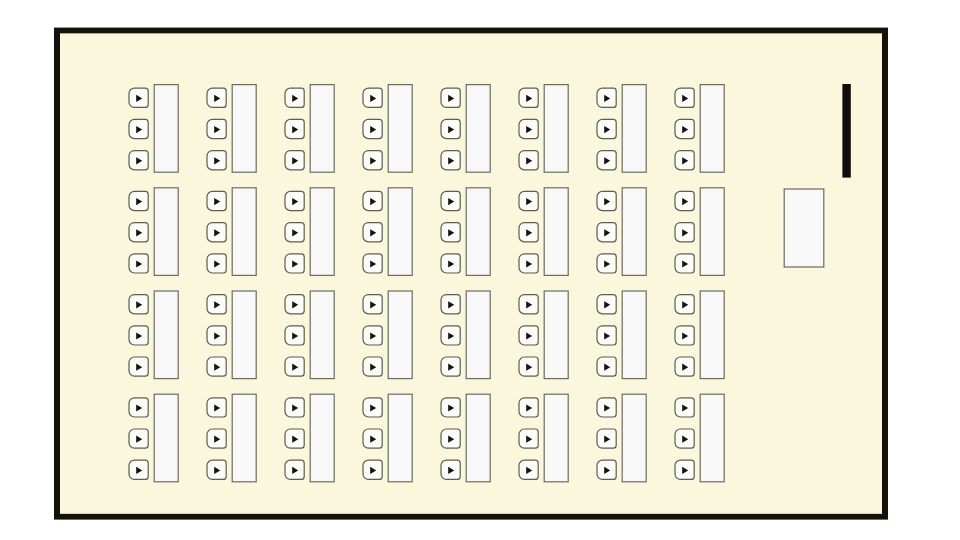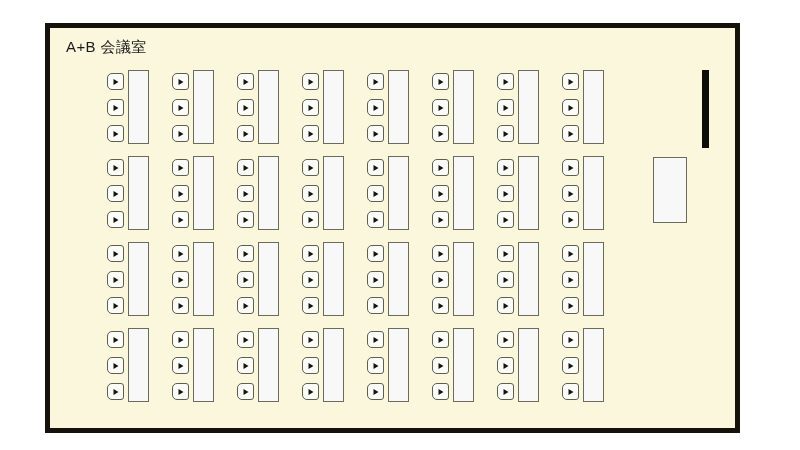--- a/index.html
+++ b/index.html
@@ -124,21 +124,20 @@
   }
 </style>
 </head>
 <body>
 
 <div id="canvas">
 
   <div class="room">
     <div class="room-inner">
 
-      <div class="room-title">A+B 会議室</div>
 
       <div class="seat-grid">
           <div class="seat-unit" style="left: 57px; top: 45px;">
             <div class="chair" style="top: 0px;">
               <span class="glyph"></span>
             </div>
             <div class="chair" style="top: 26px;">
               <span class="glyph"></span>
             </div>
             <div class="chair" style="top: 52px;">

